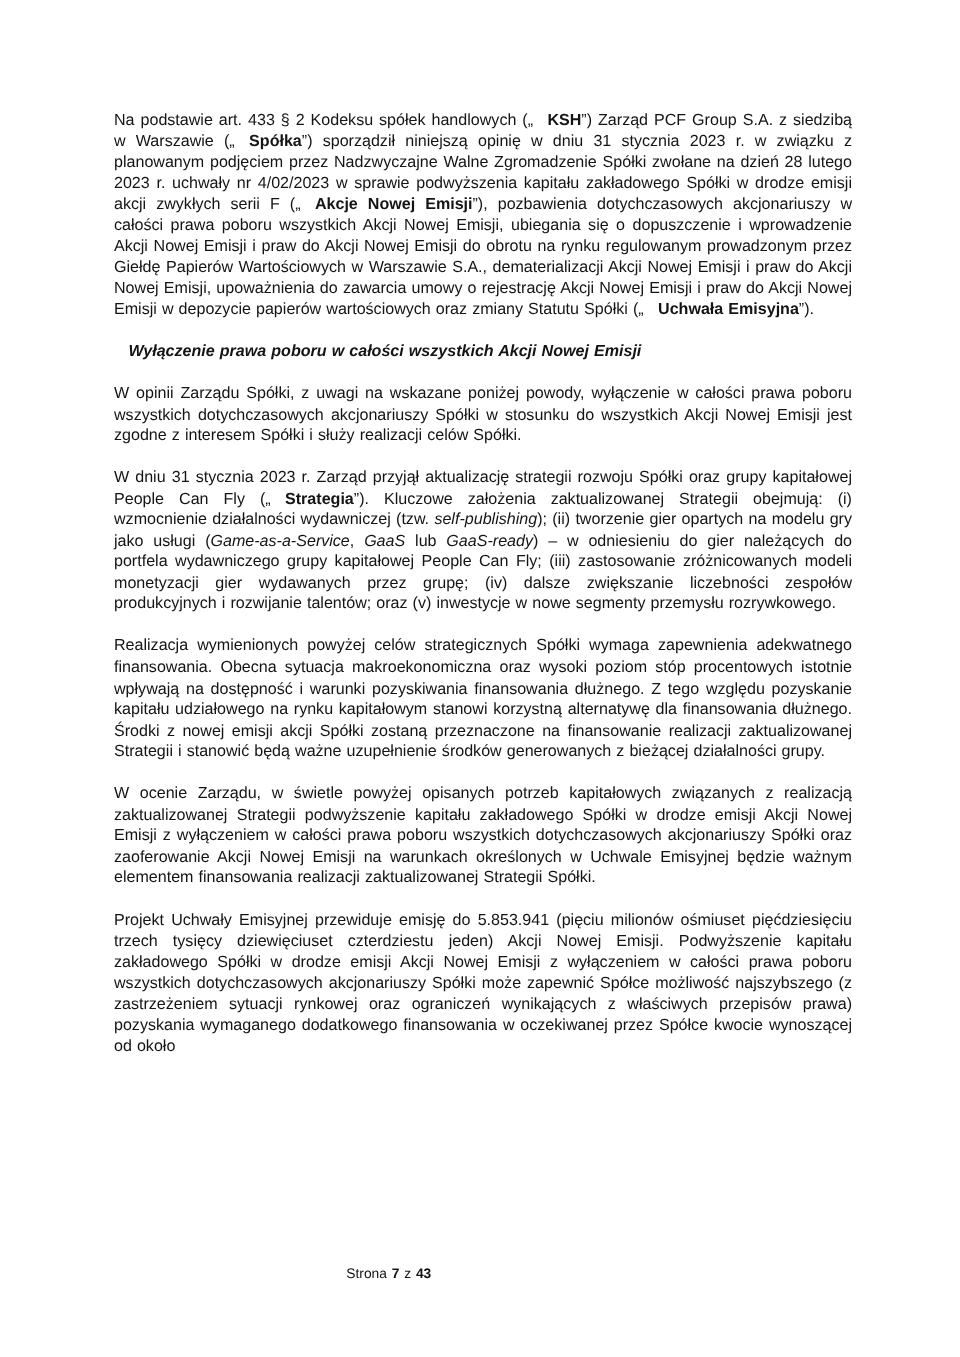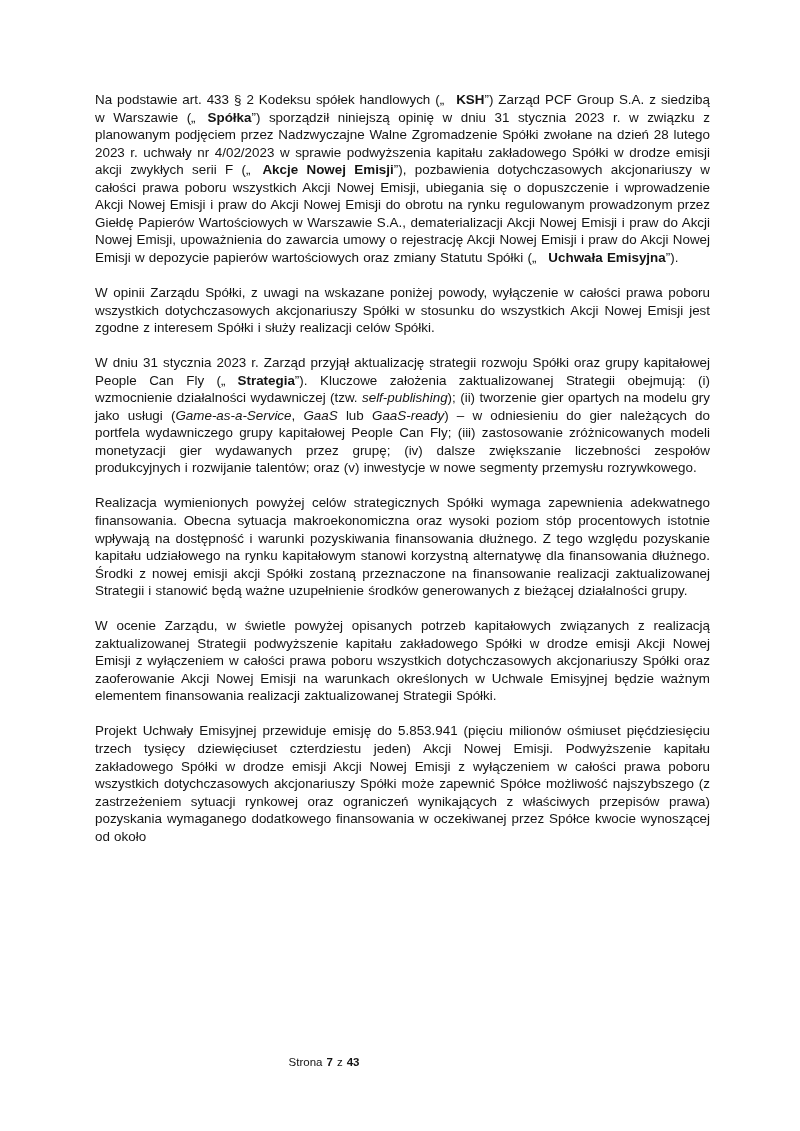--- a/index.html
+++ b/index.html
@@ -42,20 +42,21 @@
     color: #141414;
   }
   .footer .b { font-weight: bold; }
 </style>
 </head>
 <body>
 
 <div class="page">
   <div class="doc">
       <p><span>Na podstawie art. 433 § 2 Kodeksu spółek handlowych („</span><span class="run-b">KSH</span><span>”) Zarząd PCF Group S.A. z siedzibą w Warszawie („</span><span class="run-b">Spółka</span><span>”) sporządził niniejszą opinię w dniu 31 stycznia 2023 r. w związku z planowanym podjęciem przez Nadzwyczajne Walne Zgromadzenie Spółki zwołane na dzień 28 lutego 2023 r. uchwały nr 4/02/2023 w sprawie podwyższenia kapitału zakładowego Spółki w drodze emisji akcji zwykłych serii F („</span><span class="run-b">Akcje Nowej Emisji</span><span>”), pozbawienia dotychczasowych akcjonariuszy w całości prawa poboru wszystkich Akcji Nowej Emisji, ubiegania się o dopuszczenie i wprowadzenie Akcji Nowej Emisji i praw do Akcji Nowej Emisji do obrotu na rynku regulowanym prowadzonym przez Giełdę Papierów Wartościowych w Warszawie S.A., dematerializacji Akcji Nowej Emisji i praw do Akcji Nowej Emisji, upoważnienia do zawarcia umowy o rejestrację Akcji Nowej Emisji i praw do Akcji Nowej Emisji w depozycie papierów wartościowych oraz zmiany Statutu Spółki („</span><span class="run-b">Uchwała Emisyjna</span><span>”).</span></p>
+      <p class="heading"><span class="run-b run-i">Wyłączenie prawa poboru w całości wszystkich Akcji Nowej Emisji</span></p>
       <p><span>W opinii Zarządu Spółki, z uwagi na wskazane poniżej powody, wyłączenie w całości prawa poboru wszystkich dotychczasowych akcjonariuszy Spółki w stosunku do wszystkich Akcji Nowej Emisji jest zgodne z interesem Spółki i służy realizacji celów Spółki.</span></p>
       <p><span>W dniu 31 stycznia 2023 r. Zarząd przyjął aktualizację strategii rozwoju Spółki oraz grupy kapitałowej People Can Fly („</span><span class="run-b">Strategia</span><span>”). Kluczowe założenia zaktualizowanej Strategii obejmują: (i) wzmocnienie działalności wydawniczej (tzw. </span><span class="run-i">self-publishing</span><span>); (ii) tworzenie gier opartych na modelu gry jako usługi (</span><span class="run-i">Game-as-a-Service</span><span>, </span><span class="run-i">GaaS</span><span> lub </span><span class="run-i">GaaS-ready</span><span>) – w odniesieniu do gier należących do portfela wydawniczego grupy kapitałowej People Can Fly; (iii) zastosowanie zróżnicowanych modeli monetyzacji gier wydawanych przez grupę; (iv) dalsze zwiększanie liczebności zespołów produkcyjnych i rozwijanie talentów; oraz (v) inwestycje w nowe segmenty przemysłu rozrywkowego.</span></p>
       <p><span>Realizacja wymienionych powyżej celów strategicznych Spółki wymaga zapewnienia adekwatnego finansowania. Obecna sytuacja makroekonomiczna oraz wysoki poziom stóp procentowych istotnie wpływają na dostępność i warunki pozyskiwania finansowania dłużnego. Z tego względu pozyskanie kapitału udziałowego na rynku kapitałowym stanowi korzystną alternatywę dla finansowania dłużnego. Środki z nowej emisji akcji Spółki zostaną przeznaczone na finansowanie realizacji zaktualizowanej Strategii i stanowić będą ważne uzupełnienie środków generowanych z bieżącej działalności grupy.</span></p>
       <p><span>W ocenie Zarządu, w świetle powyżej opisanych potrzeb kapitałowych związanych z realizacją zaktualizowanej Strategii podwyższenie kapitału zakładowego Spółki w drodze emisji Akcji Nowej Emisji z wyłączeniem w całości prawa poboru wszystkich dotychczasowych akcjonariuszy Spółki oraz zaoferowanie Akcji Nowej Emisji na warunkach określonych w Uchwale Emisyjnej będzie ważnym elementem finansowania realizacji zaktualizowanej Strategii Spółki.</span></p>
       <p><span>Projekt Uchwały Emisyjnej przewiduje emisję do 5.853.941 (pięciu milionów ośmiuset pięćdziesięciu trzech tysięcy dziewięciuset czterdziestu jeden) Akcji Nowej Emisji. Podwyższenie kapitału zakładowego Spółki w drodze emisji Akcji Nowej Emisji z wyłączeniem w całości prawa poboru wszystkich dotychczasowych akcjonariuszy Spółki może zapewnić Spółce możliwość najszybszego (z zastrzeżeniem sytuacji rynkowej oraz ograniczeń wynikających z właściwych przepisów prawa) pozyskania wymaganego dodatkowego finansowania w oczekiwanej przez Spółce kwocie wynoszącej od około</span></p>
     </div>
 </div>
 
 <div class="footer">
   <span>Strona</span>

